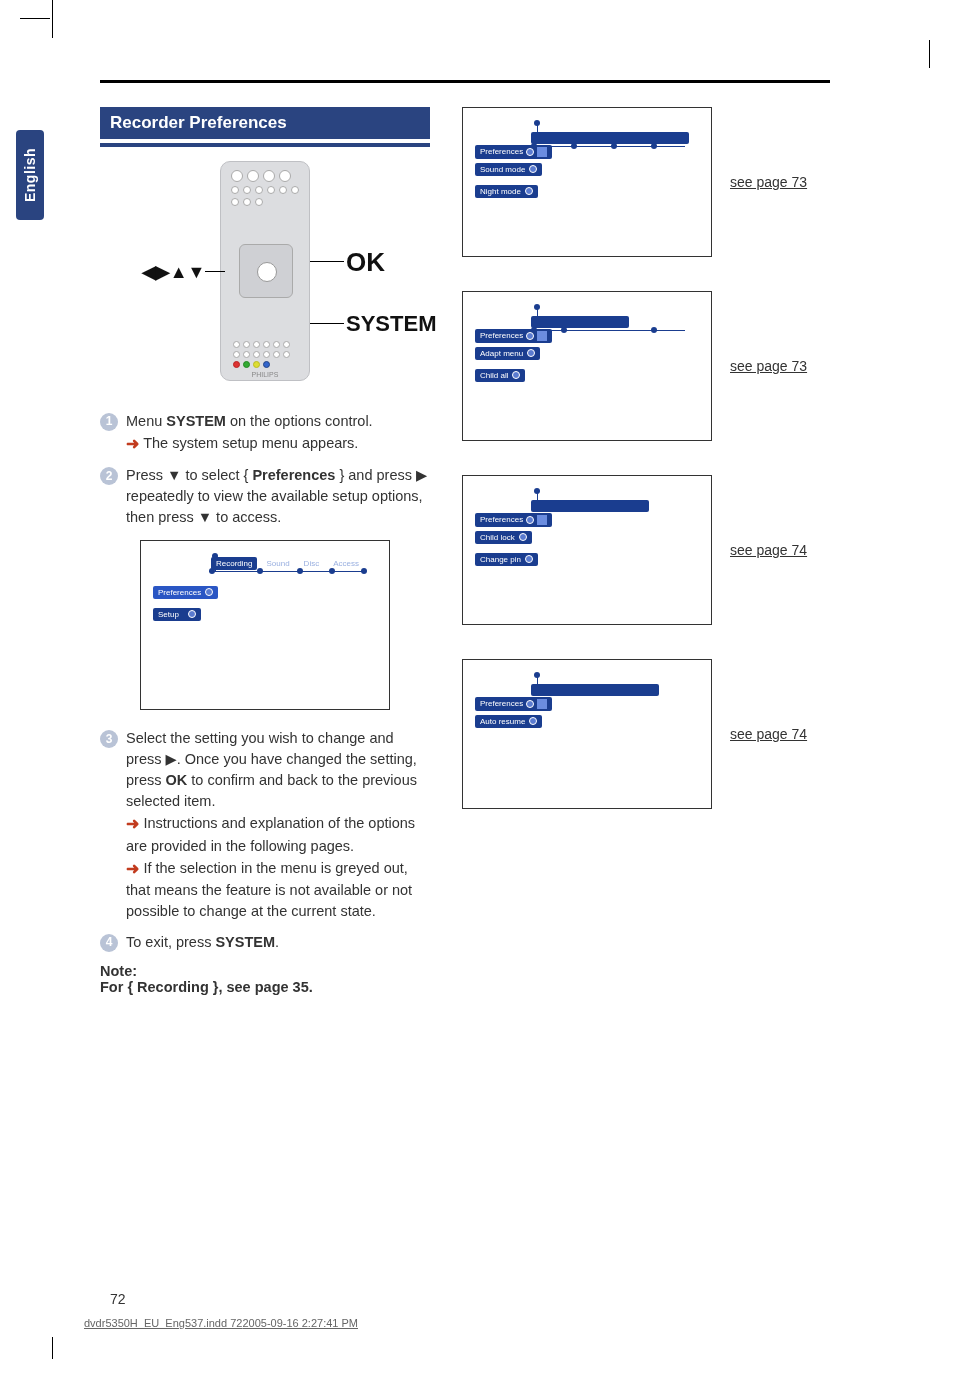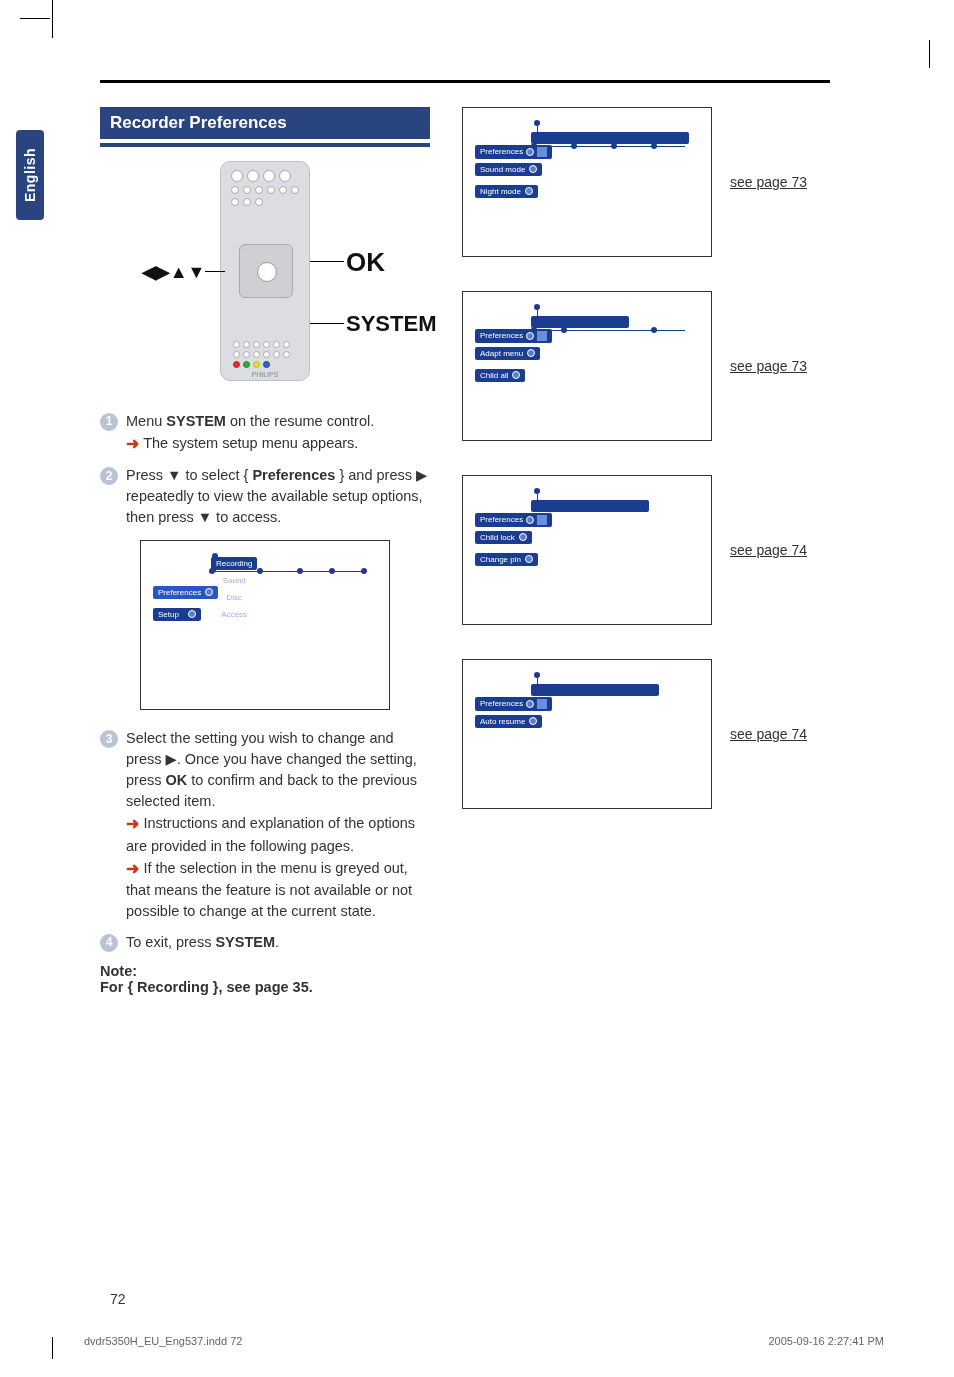--- a/index.html
+++ b/index.html
@@ -74,21 +74,21 @@
   .bc { font-size: 8px; color: #fff; background: #1a3d8f; padding: 2px 5px; border-radius: 2px; display: inline-flex; align-items: center; gap: 3px; }
   .bc .knob { width: 8px; height: 8px; border-radius: 50%; background: #5a7bd0; border: 1px solid #fff; display: inline-block; }
   .home-icon { width: 10px; height: 10px; background: #6b8de0; display: inline-block; }
 
   .right-row { display: flex; align-items: center; gap: 18px; margin-bottom: 34px; }
   .right-row .note { font-size: 14px; color: #333; text-decoration: underline; }
 
   .note-block { margin-top: 10px; font-size: 14.5px; font-weight: bold; color: #333; }
 
   .page-num { position: absolute; left: 110px; bottom: 70px; font-size: 14px; color: #333; }
-  .footer { position: absolute; left: 84px; bottom: 30px; right: 70px; display: flex; justify-content: space-between; font-size: 11px; color: #666; }
+  .footer { position: absolute; left: 84px; bottom: 48px; right: 70px; display: flex; font-size: 11px; color: #666; text-decoration: underline; }
 </style>
 </head>
 <body>
 
 <div class="page">
   <div class="crop-top"></div>
   <div class="crop-top-h"></div>
   <div class="crop-right"></div>
   <div class="crop-bottom"></div>
 
@@ -149,21 +149,21 @@
           <span class="lead lead-arrows"></span>
           <span class="arrow-label lbl-ok">OK</span>
           <span class="lead lead-ok"></span>
           <span class="arrow-label lbl-system">SYSTEM</span>
           <span class="lead lead-sys"></span>
         </div>
 
         <div class="step">
           <span class="bullet">1</span>
           <div class="body">
-            <span>Menu </span><b>SYSTEM</b><span> on the resume control.</span><br>
+            <span>Menu </span><b>SYSTEM</b><span> on the options control.</span><br>
             <span class="res">➜</span> <span>The system setup menu appears.</span>
           </div>
         </div>
 
         <div class="step">
           <span class="bullet">2</span>
           <div class="body">
             <span>Press ▼ to select { </span><b>Preferences</b><span> } and press ▶ repeatedly to view the available setup options, then press ▼ to access.</span>
           </div>
         </div>
@@ -172,21 +172,21 @@
           <div class="menu-shot">
             <div class="menu-inner">
               <div class="vbranch"></div>
               <div class="hbranch">
                 <span class="bdot" style="left: 0;"></span>
                 <span class="bdot" style="left: 48px;"></span>
                 <span class="bdot" style="left: 88px;"></span>
                 <span class="bdot" style="left: 120px;"></span>
                 <span class="bdot" style="left: 152px;"></span>
               </div>
-              <div class="tabrow" style="position:absolute; top:6px; left:10px;flex-direction:column;">
+              <div class="tabrow" style="position:absolute; top:6px; left:10px;">
                 <span class="tab">Recording</span>
                 <span class="tab dim">Sound</span>
                 <span class="tab dim">Disc</span>
                 <span class="tab dim">Access</span>
               </div>
               <div class="leftcol" style="top:30px;">
                 <div><span class="lc sel"><span>Preferences</span><span class="knob"></span></span></div>
                 <div><span class="lc"><span>Setup</span><span class="knob"></span></span></div>
               </div>
             </div>

